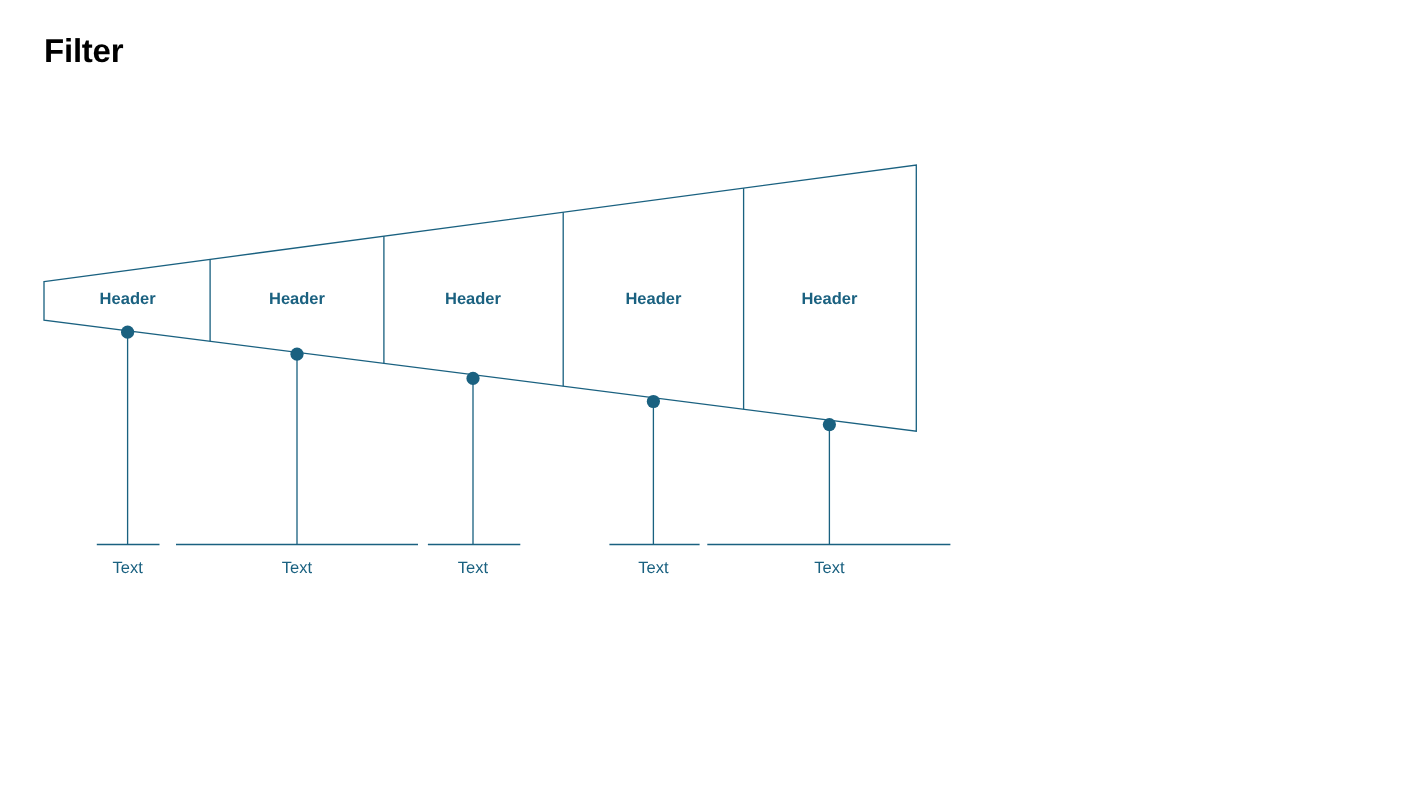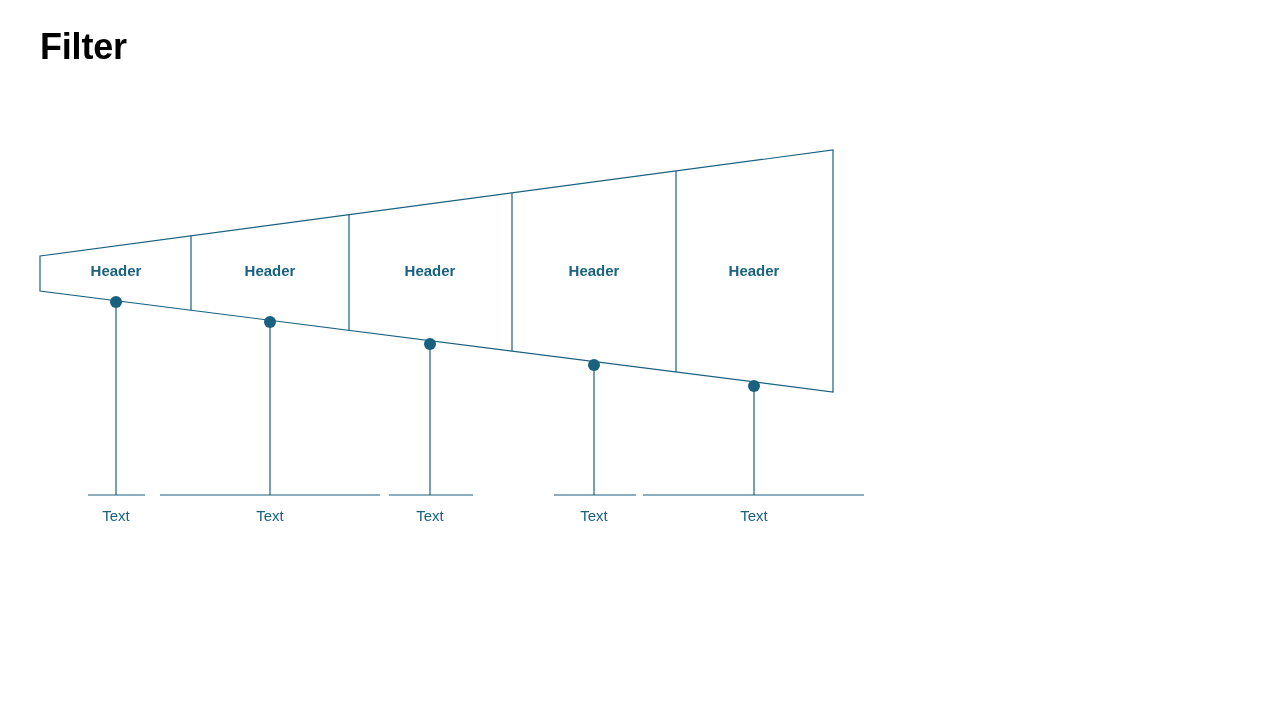--- a/index.html
+++ b/index.html
@@ -11,21 +11,21 @@
     height: 720px;
     background: #ffffff;
     font-family: "Liberation Sans", sans-serif;
     overflow: hidden;
     position: relative;
   }
   #page-title {
     position: absolute;
     left: 40px;
     top: 31px;
-    font-size: 36px;
+    font-size: 30px;
     font-weight: bold;
     color: #000000;
     letter-spacing: -0.2px;
     line-height: 32px;
     margin: 0;
   }
   #funnel-diagram {
     position: absolute;
     left: 0;
     top: 0;

